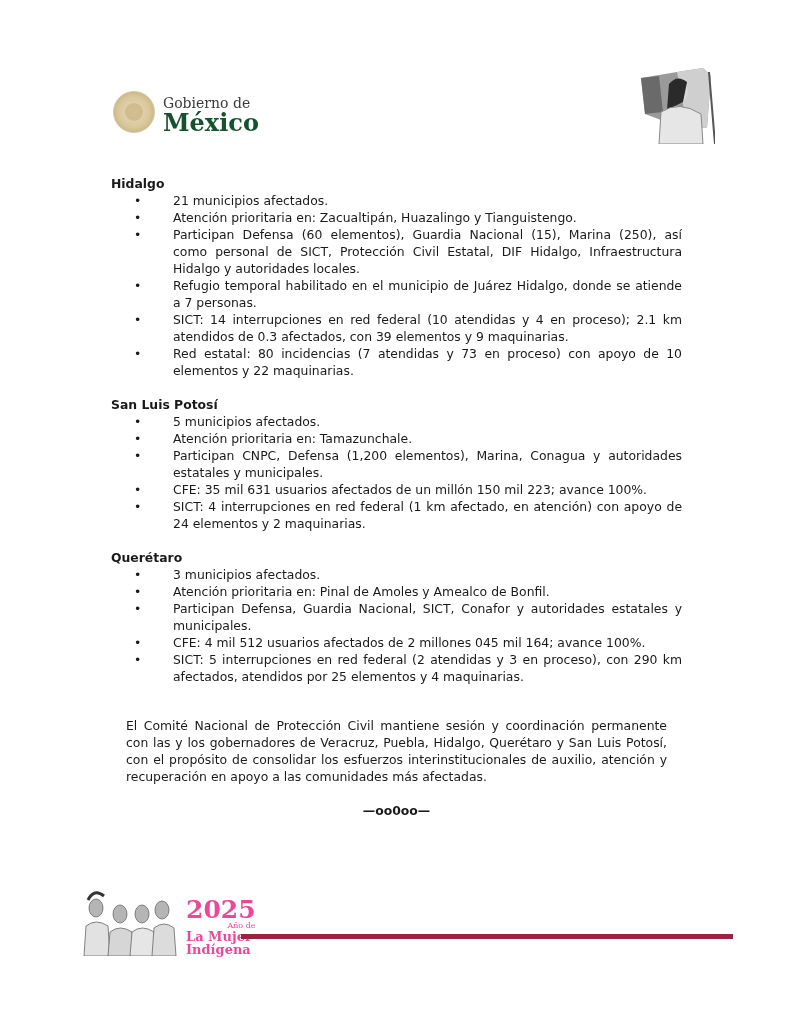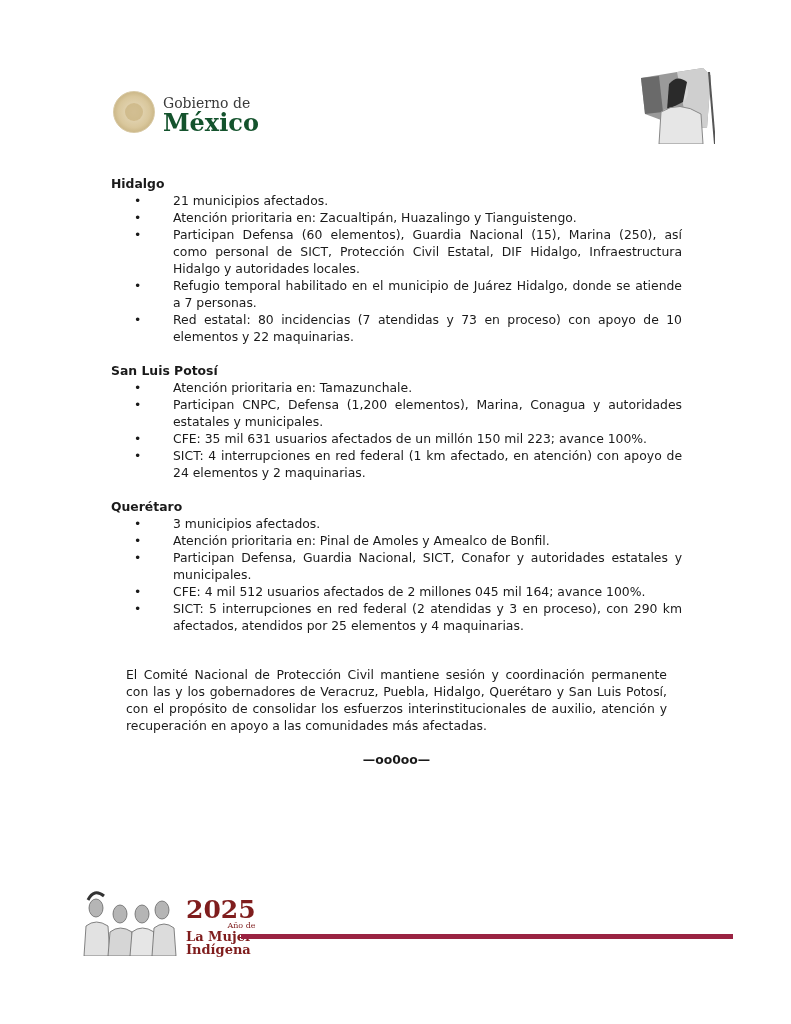--- a/index.html
+++ b/index.html
@@ -19,21 +19,21 @@
                font-size: 12.4px; line-height: 17px; }
     .section-title { font-weight: bold; margin: 0; }
     ul.items { list-style: none; margin: 0; padding: 0; }
     ul.items li { position: relative; padding-left: 62px; text-align: justify; }
     ul.items li::before { content: "•"; position: absolute; left: 23px; top: 0; }
     .gap { height: 17px; }
     .closing { text-align: justify; margin: 15px; }
     .endmark { text-align: center; font-weight: bold; margin-top: 17px; }
     .footer { position: absolute; left: 78px; top: 886px; display: flex; align-items: flex-end; }
     .women { width: 100px; height: 70px; }
-    .year-block { margin-left: 8px; font-family: "DejaVu Serif", serif; color: #7f1d1d; line-height: 1; }
+    .year-block { margin-left: 8px; font-family: "DejaVu Serif", serif; color: #ec4899; line-height: 1; }
     .year { font-size: 25px; font-weight: bold; }
     .year-sub { font-size: 8px; margin-left: 10px; text-align: right; }
     .year-name { font-size: 13px; font-weight: bold; }
     .footer-rule { position: absolute; left: 241px; top: 934px; width: 492px; height: 5px; background: #9a2342; }
   </style>
 </head>
 <body>
 
 <div class="logo-gob">
   <div class="seal"></div>
@@ -54,27 +54,29 @@
 </svg>
 
 <div class="content">
   <div>
     <p class="section-title">Hidalgo</p>
     <ul class="items">
       <li>21 municipios afectados.</li>
       <li>Atención prioritaria en: Zacualtipán, Huazalingo y Tianguistengo.</li>
       <li>Participan Defensa (60 elementos), Guardia Nacional (15), Marina (250), así como personal de SICT, Protección Civil Estatal, DIF Hidalgo, Infraestructura Hidalgo y autoridades locales.</li>
       <li>Refugio temporal habilitado en el municipio de Juárez Hidalgo, donde se atiende a 7 personas.</li>
+      <li>SICT: 14 interrupciones en red federal (10 atendidas y 4 en proceso); 2.1 km atendidos de 0.3 afectados, con 39 elementos y 9 maquinarias.</li>
       <li>Red estatal: 80 incidencias (7 atendidas y 73 en proceso) con apoyo de 10 elementos y 22 maquinarias.</li>
     </ul>
   </div>
   <div class="gap"></div>
   <div>
     <p class="section-title">San Luis Potosí</p>
     <ul class="items">
+      <li>5 municipios afectados.</li>
       <li>Atención prioritaria en: Tamazunchale.</li>
       <li>Participan CNPC, Defensa (1,200 elementos), Marina, Conagua y autoridades estatales y municipales.</li>
       <li>CFE: 35 mil 631 usuarios afectados de un millón 150 mil 223; avance 100%.</li>
       <li>SICT: 4 interrupciones en red federal (1 km afectado, en atención) con apoyo de 24 elementos y 2 maquinarias.</li>
     </ul>
   </div>
   <div class="gap"></div>
   <div>
     <p class="section-title">Querétaro</p>
     <ul class="items">

